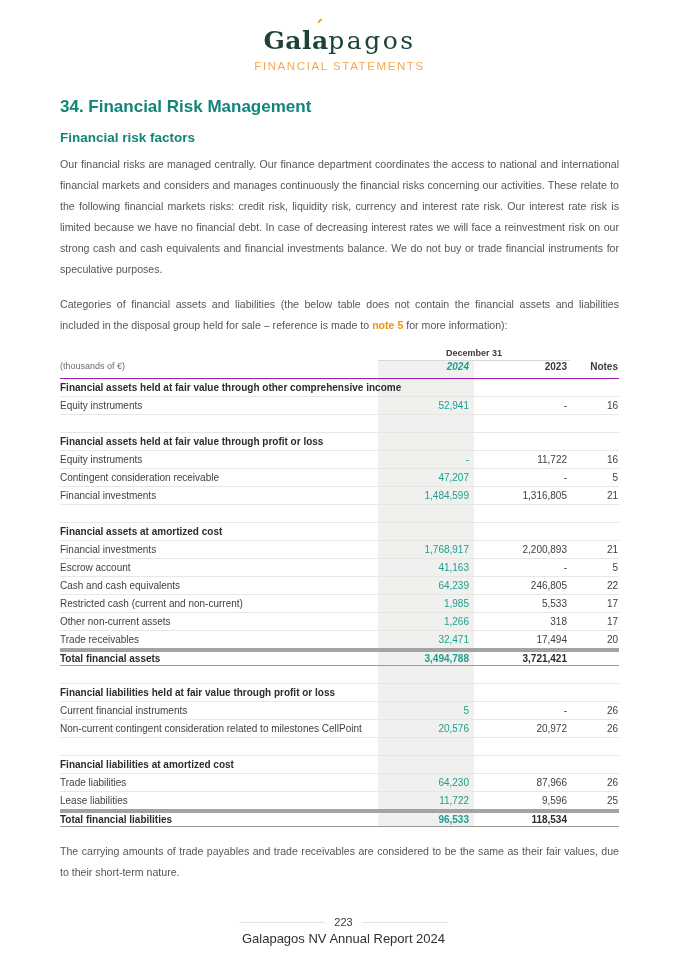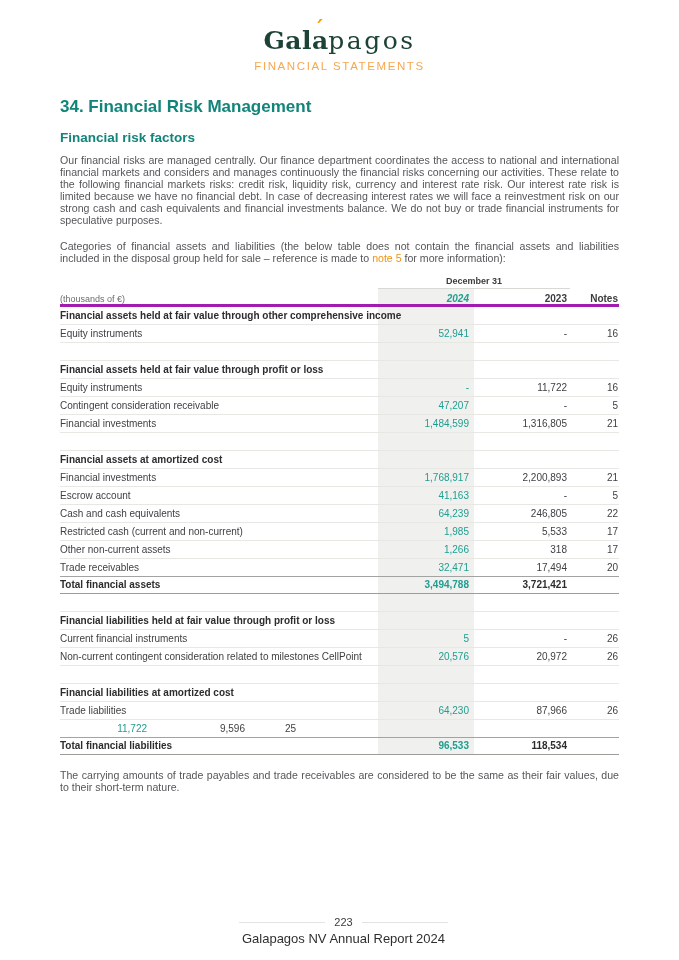--- a/index.html
+++ b/index.html
@@ -32,59 +32,59 @@
     margin-top: 5px;
     font-size: 11.5px; letter-spacing: 1.6px;
     color: #f5a84f; font-weight: 400;
   }
 
   
   .h1 { margin: 25px 0 0; font-size: 17px; font-weight: bold; color: #12857a; }
   .h2 { margin: 13px 0 0; font-size: 13.5px; font-weight: bold; color: #12857a; }
   .para {
     margin: 9px 0 0;
-    font-size: 10.6px; line-height: 12px;
+    font-size: 10.6px; line-height: 21px;
     color: #56565a; text-align: justify;
   }
   .para.second { margin-top: 14px; }
-  .note-link { color: #f0930f; font-weight: normal; cursor: pointer; }
+  .note-link { color: #f0930f; font-weight: bold; cursor: pointer; }
 
   
   .fintable { position: relative; margin-top: 11px; font-size: 10px; color: #3f3f41; }
   .band {
     position: absolute; left: 318px; top: 14px; bottom: 0;
     width: 96px; background: #f0f0ee; z-index: 0;
   }
   .dec31-row { position: relative; z-index: 1; display: flex; height: 14px; align-items: flex-end; }
   .dec31-spacer-l { width: 318px; }
   .dec31-span {
     width: 192px; text-align: center;
     font-size: 9px; font-weight: bold; color: #3c3c3e;
     border-bottom: 1px solid #d8d8d5; padding-bottom: 2px;
   }
   .colheads {
     position: relative; z-index: 1;
-    display: flex; height: 18px; align-items: flex-end;
-    border-bottom: 3px solid #a21caf;
+    display: flex; height: 18px; align-items: flex-start;
+    border-bottom: 1px solid #a21caf;
   }
   .colheads .c-label { flex: 1; font-size: 9px; color: #6b6b6d; font-weight: 400; }
   .colheads .c-num { font-weight: bold; font-size: 10px; color: #3c3c3e; }
   .colheads .c-2024 { width: 96px; text-align: right; padding-right: 5px; color: #1f9e90; font-style: italic; }
   .colheads .c-2023 { width: 96px; text-align: right; padding-right: 3px; }
   .colheads .c-note { width: 49px; text-align: right; padding-right: 1px; }
 
   .rows { position: relative; z-index: 1; }
   .trow {
     display: flex; height: 18px; align-items: center;
     border-bottom: 1px solid #e7e7e4;
   }
   .trow.section { font-weight: bold; color: #2d2d2f; }
   .trow.total {
     font-weight: bold; color: #2d2d2f;
-    border-top: 1px solid #a3a3a3; border-bottom: 1px solid #9c9c99;
+    border-top: 4px solid #a3a3a3; border-bottom: 1px solid #9c9c99;
     margin-top: -1px;
   }
   .tcell.label { flex: 1; padding-right: 8px; }
   .tcell.num { text-align: right; }
   .tcell.v2024 { width: 92px; padding-right: 5px; color: #1f9e90; }
   .tcell.v2023 { width: 96px; padding-right: 3px; }
   .tcell.note { width: 49px; padding-right: 1px; }
 
   
   .footer {
@@ -227,20 +227,21 @@
         <div class="trow section">
           <div class="tcell label">Financial liabilities at amortized cost</div>
         </div>
         <div class="trow data">
           <div class="tcell label">Trade liabilities</div>
           <div class="tcell num v2024">64,230</div>
           <div class="tcell num v2023">87,966</div>
           <div class="tcell num note">26</div>
         </div>
         <div class="trow data">
+          <div class="tcell label">Lease liabilities</div>
           <div class="tcell num v2024">11,722</div>
           <div class="tcell num v2023">9,596</div>
           <div class="tcell num note">25</div>
         </div>
         <div class="trow total">
           <div class="tcell label">Total financial liabilities</div>
           <div class="tcell num v2024">96,533</div>
           <div class="tcell num v2023">118,534</div>
           <div class="tcell num note"></div>
         </div>

